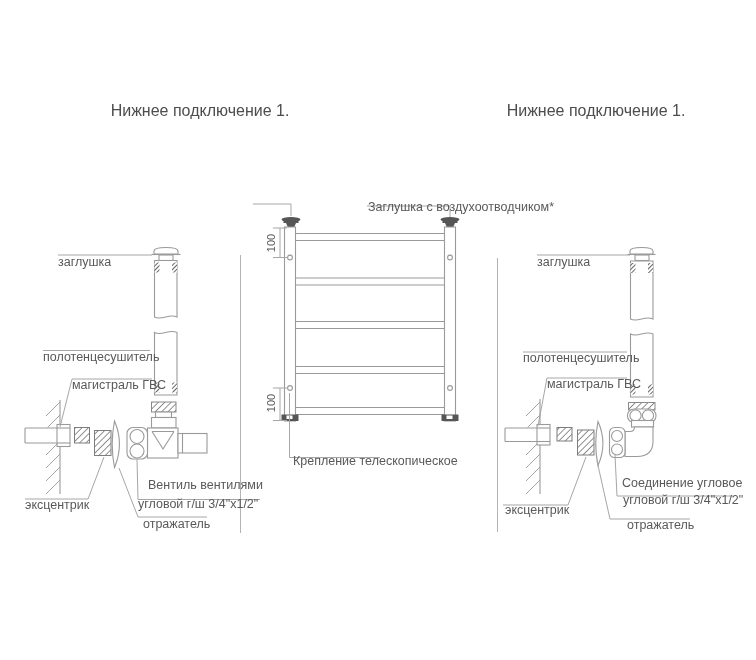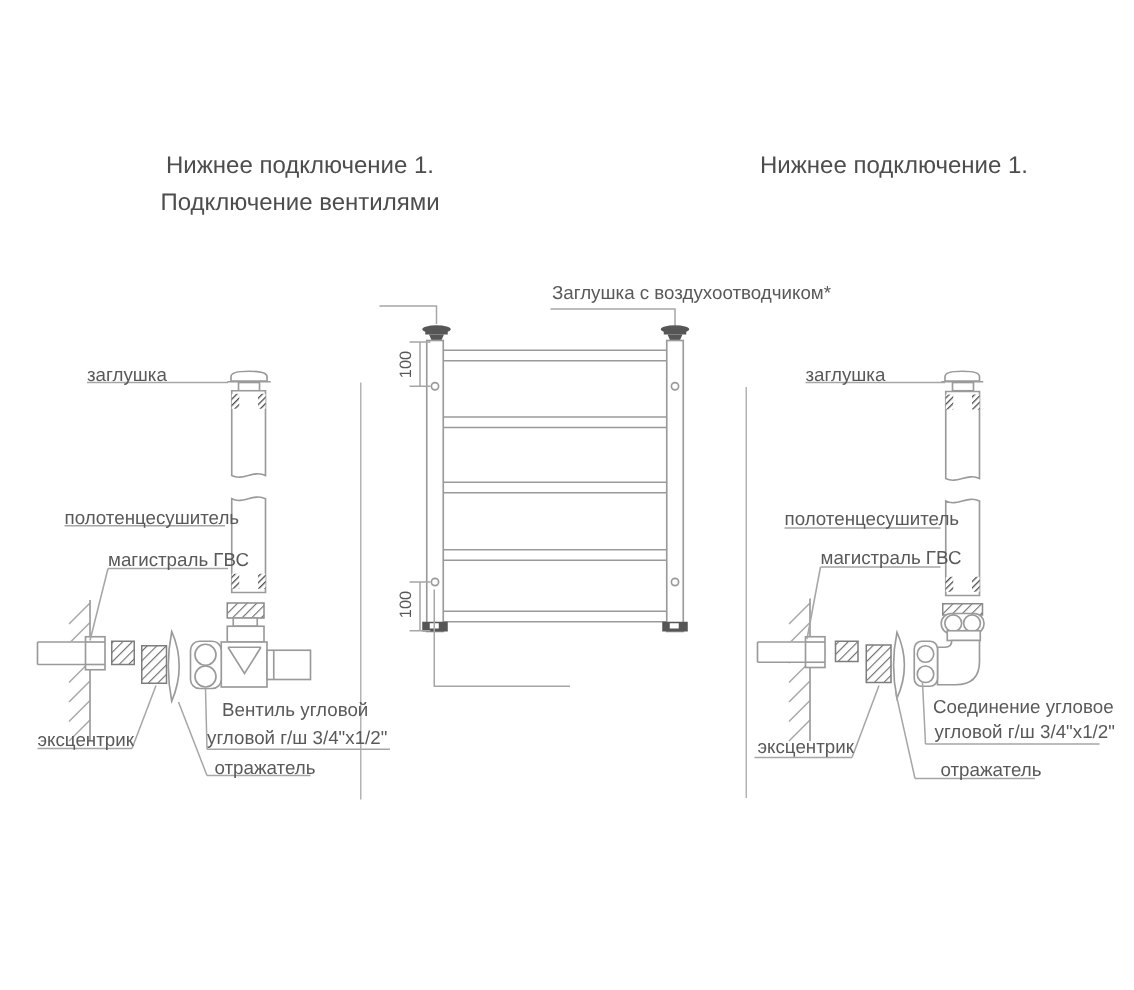--- a/index.html
+++ b/index.html
@@ -4,21 +4,21 @@
 <style>
   html,body{margin:0;padding:0;background:#fff;}
   #page{position:relative;width:756px;height:660px;background:#fff;overflow:hidden;
         font-family:"Liberation Sans",sans-serif;color:#595959;}
   svg{position:absolute;left:0;top:0;}
   .ln{stroke:#9a9a9a;stroke-width:1.1;fill:none;}
   .thin{stroke:#a6a6a6;stroke-width:1;fill:none;}
   .wf{stroke:#9a9a9a;stroke-width:1.1;fill:#ffffff;}
   .dk{fill:#565656;stroke:none;}
   .divl{stroke:#b3b3b3;stroke-width:1;fill:none;}
-  .lbl{position:absolute;font-size:12.5px;line-height:1.15;color:#595959;white-space:nowrap;}
+  .lbl{position:absolute;font-size:12.5px;line-height:1.15;color:#595959;white-space:nowrap;margin-top:12px;}
   .ttl{position:absolute;width:260px;text-align:center;font-size:16px;color:#4d4d4d;white-space:nowrap;}
   .dim{position:absolute;width:26px;text-align:center;font-size:11px;color:#595959;
        transform:rotate(-90deg);}
 </style>
 </head>
 <body>
 
 <div id="page">
 
 <svg width="756" height="660" viewBox="0 0 756 660">
@@ -228,32 +228,32 @@
       <line x1="568" y1="505" x2="586" y2="457"></line>
       <line x1="617" y1="496" x2="733" y2="496"></line>
       <line x1="617" y1="496" x2="615" y2="455"></line>
       <line x1="610" y1="519" x2="690" y2="519"></line>
       <line x1="610" y1="519" x2="597" y2="461"></line>
     </g>
   </g>
 </svg>
 
 <div class="ttl" style="left:70px;top:102px;">Нижнее подключение 1.</div>
-<div class="ttl" style="left:70px;top:127px;">Подключение вентилями</div>
 <div class="ttl" style="left:466px;top:102px;">Нижнее подключение 1.</div>
 
 <div class="lbl" style="left:368px;top:188px;">Заглушка с воздухоотводчиком*</div>
+<div class="lbl" style="left:293px;top:442px;">Крепление телескопическое</div>
 <div class="dim" style="left:258px;top:237px;">100</div>
 <div class="dim" style="left:258px;top:397px;">100</div>
 
 <div class="lbl" style="left:58px;top:243px;">заглушка</div>
 <div class="lbl" style="left:43px;top:338px;">полотенцесушитель</div>
 <div class="lbl" style="left:72px;top:366px;">магистраль ГВС</div>
 <div class="lbl" style="left:25px;top:486px;">эксцентрик</div>
-<div class="lbl" style="left:148px;top:466px;">Вентиль угловой</div>
+<div class="lbl" style="left:148px;top:466px;">Вентиль вентилями</div>
 <div class="lbl" style="left:138px;top:485px;">угловой г/ш 3/4"x1/2"</div>
 <div class="lbl" style="left:143px;top:505px;">отражатель</div>
 
 <div class="lbl" style="left:537px;top:243px;">заглушка</div>
 <div class="lbl" style="left:523px;top:339px;">полотенцесушитель</div>
 <div class="lbl" style="left:547px;top:365px;">магистраль ГВС</div>
 <div class="lbl" style="left:505px;top:491px;">эксцентрик</div>
 <div class="lbl" style="left:622px;top:464px;text-align:center;">Соединение угловое</div>
 <div class="lbl" style="left:623px;top:481px;">угловой г/ш 3/4"x1/2"</div>
 <div class="lbl" style="left:627px;top:506px;">отражатель</div>

